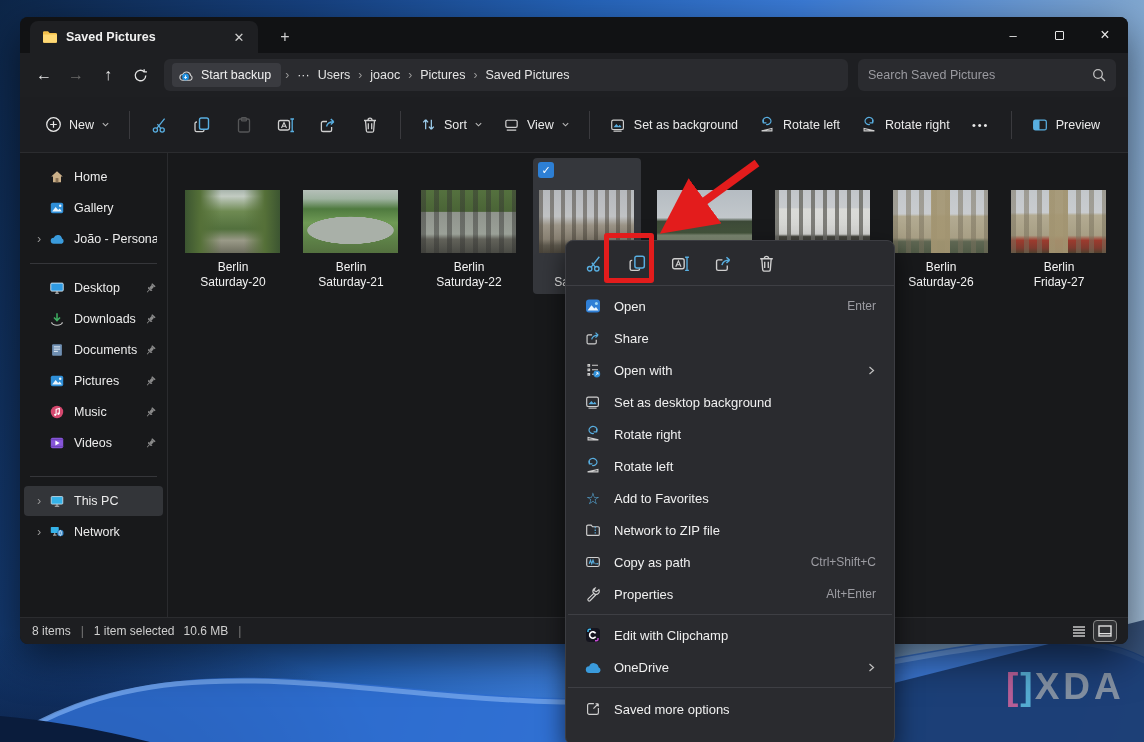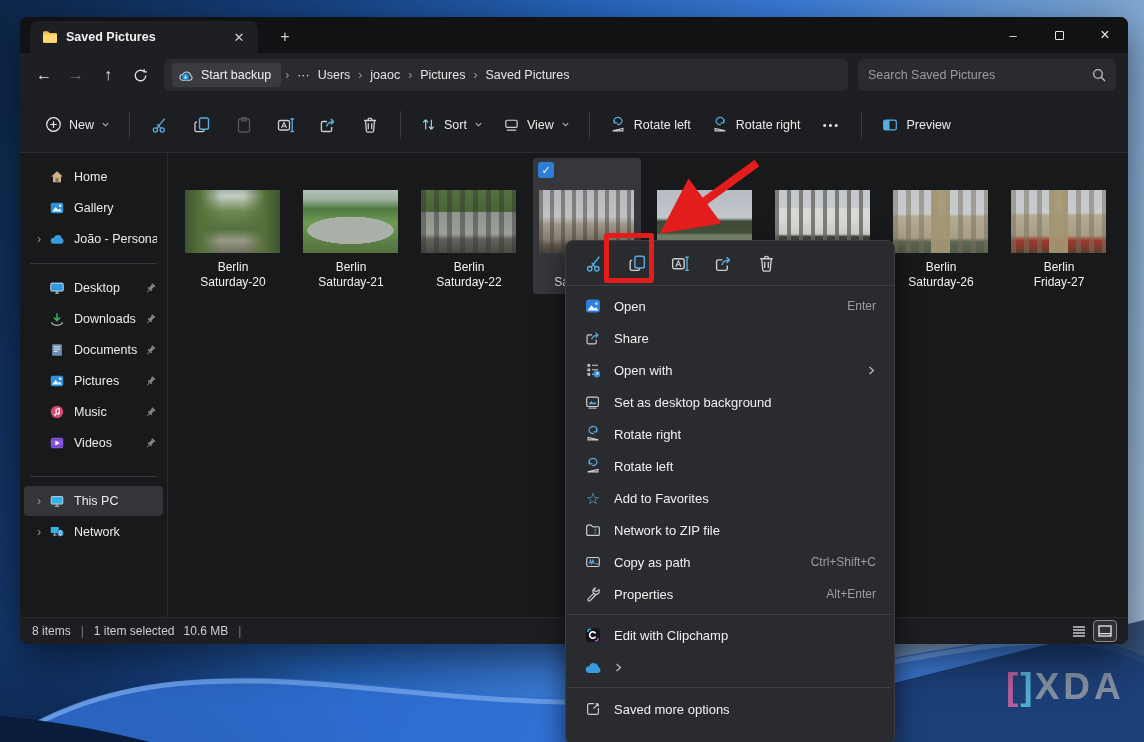--- a/index.html
+++ b/index.html
@@ -278,20 +278,30 @@
         <span class="chev">
             <svg width="9" height="9" viewBox="0 0 10 10">
               <polyline points="2,3.5 5,6.5 8,3.5" fill="none" stroke="#b8b8b8" stroke-width="1.2"></polyline>
             </svg>
           </span>
       </div>
       <div class="tdiv"></div>
       <div class="tbtn">
         <span>
           <svg width="18" height="18" viewBox="0 0 20 20">
+              <rect x="3" y="4.5" width="13" height="10.5" rx="1.8" fill="none" stroke="#cfcfcf" stroke-width="1.3"></rect>
+              <path d="M5,12.5 L8.2,8.8 L10.4,11.4 L12,9.8 L14,12.5 Z" fill="#58aee0"></path>
+              <path d="M5,16.8 H14" stroke="#cfcfcf" stroke-width="1.2"></path>
+            </svg>
+        </span>
+        <span>Set as background</span>
+      </div>
+      <div class="tbtn">
+        <span>
+          <svg width="18" height="18" viewBox="0 0 20 20">
               <path d="M6,7.5 A4.5,4 0 1 1 9,9.5" fill="none" stroke="#58aee0" stroke-width="1.3"></path>
               <path d="M6,4.3 V7.7 H9.4" fill="none" stroke="#58aee0" stroke-width="1.3"></path>
               <path d="M4,16.5 L15.5,13.8 L15.5,16.5 Z" fill="none" stroke="#cfcfcf" stroke-width="1.2"></path>
             </svg>
         </span>
         <span>Rotate left</span>
       </div>
       <div class="tbtn">
         <span>
           <svg width="18" height="18" viewBox="0 0 20 20">
@@ -779,20 +789,21 @@
       </span>
       <span class="lbl">Edit with Clipchamp</span>
     </div>
 
     <div class="mi">
       <span class="ic">
         <svg width="19" height="13" viewBox="0 0 19 13">
             <path d="M5.2,12 a3.4,3.4 0 0 1 0,-6.8 a4.9,4.9 0 0 1 9.4,1.1 a3,3 0 0 1 -.3,5.7 z" fill="#3a9bdc"></path>
           </svg>
       </span>
+      <span class="lbl">OneDrive</span>
       <span class="sub">
           <svg width="9" height="11" viewBox="0 0 9 11">
             <polyline points="2.5,2 6.5,5.5 2.5,9" fill="none" stroke="#c0c0c0" stroke-width="1.2"></polyline>
           </svg>
         </span>
     </div>
 
     <div class="msep"></div>
 
     <div class="mi" style="height:34px;">

